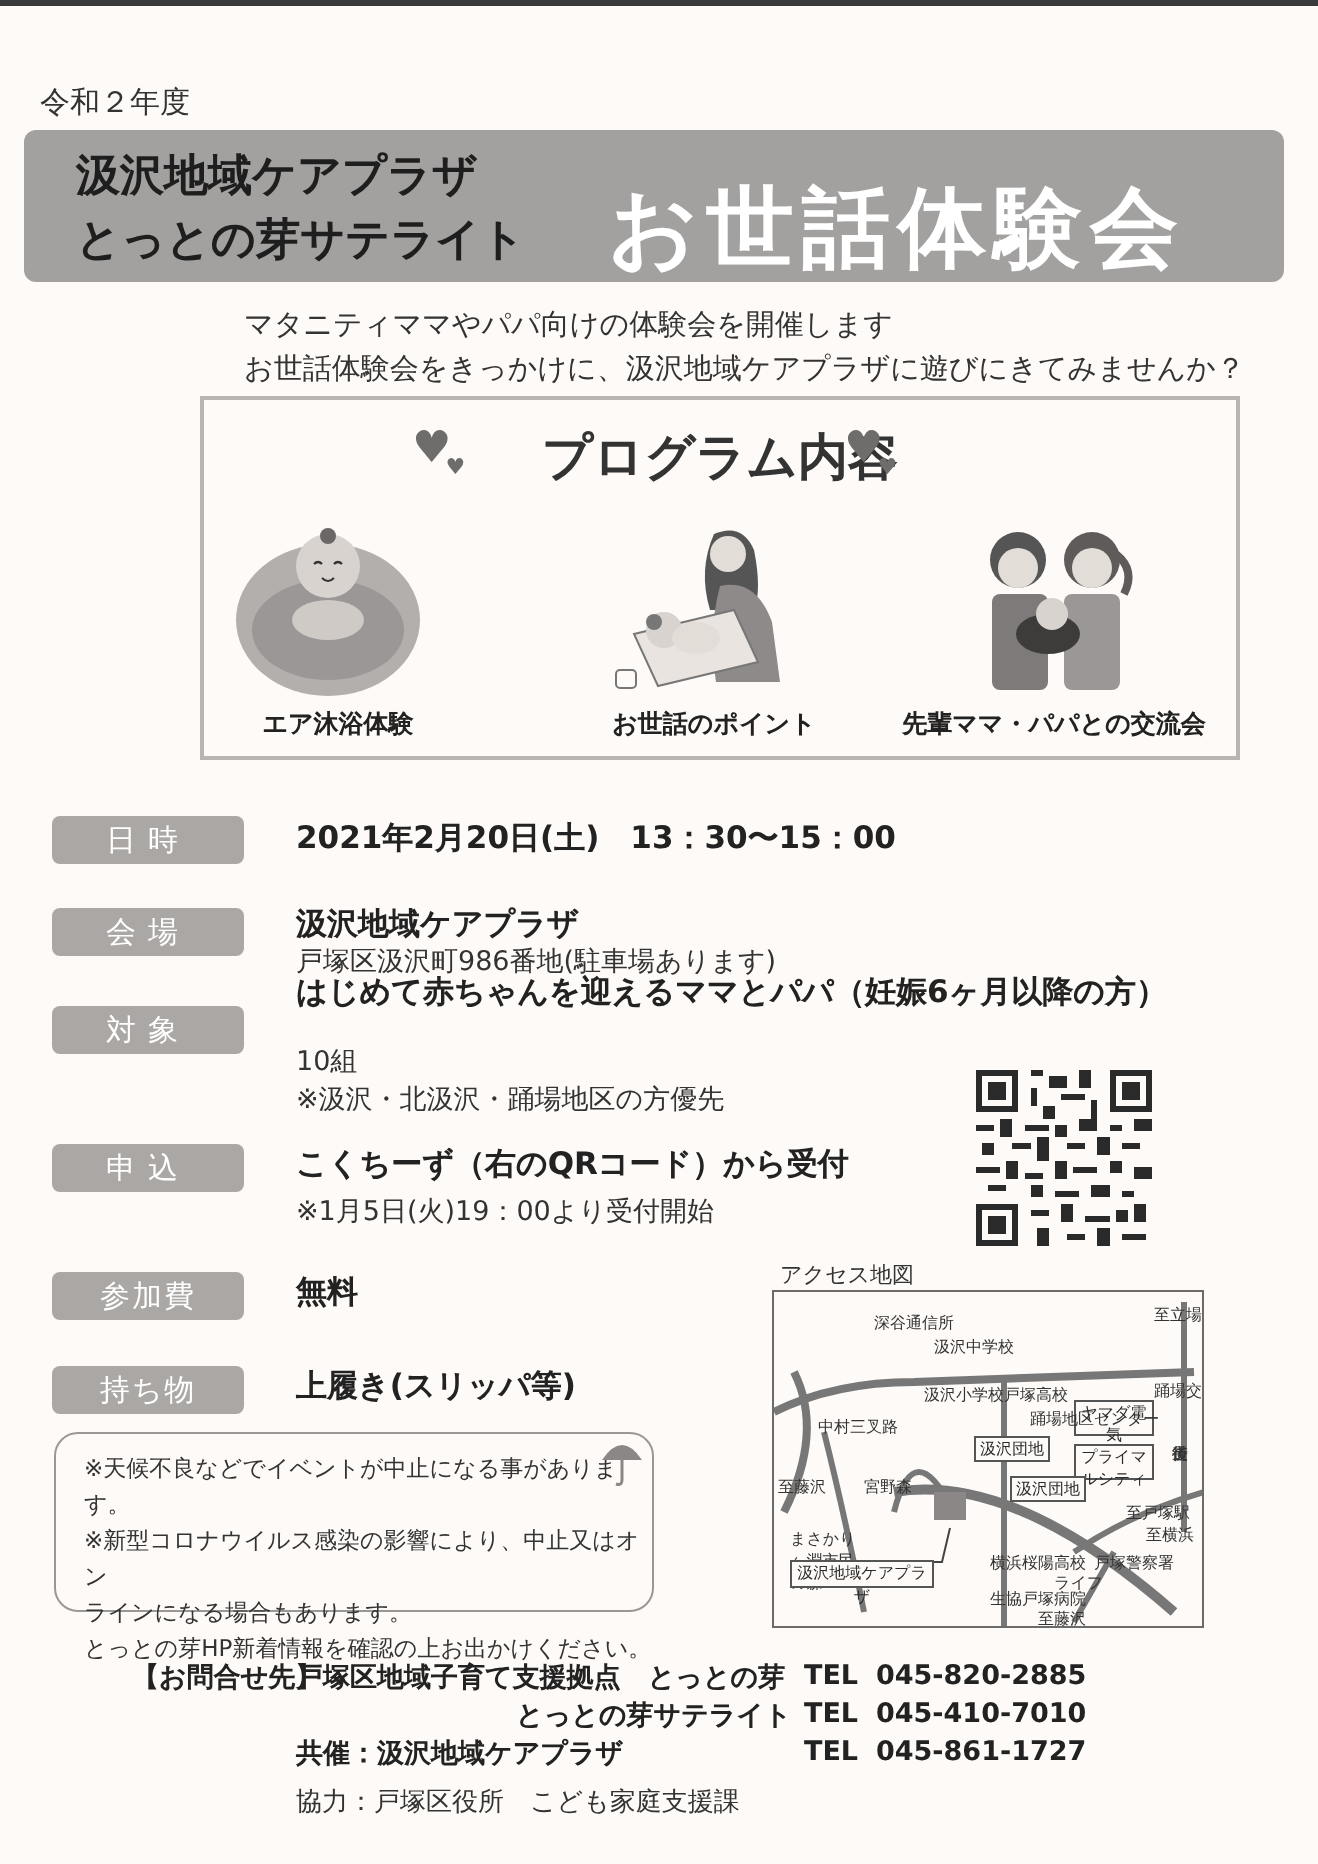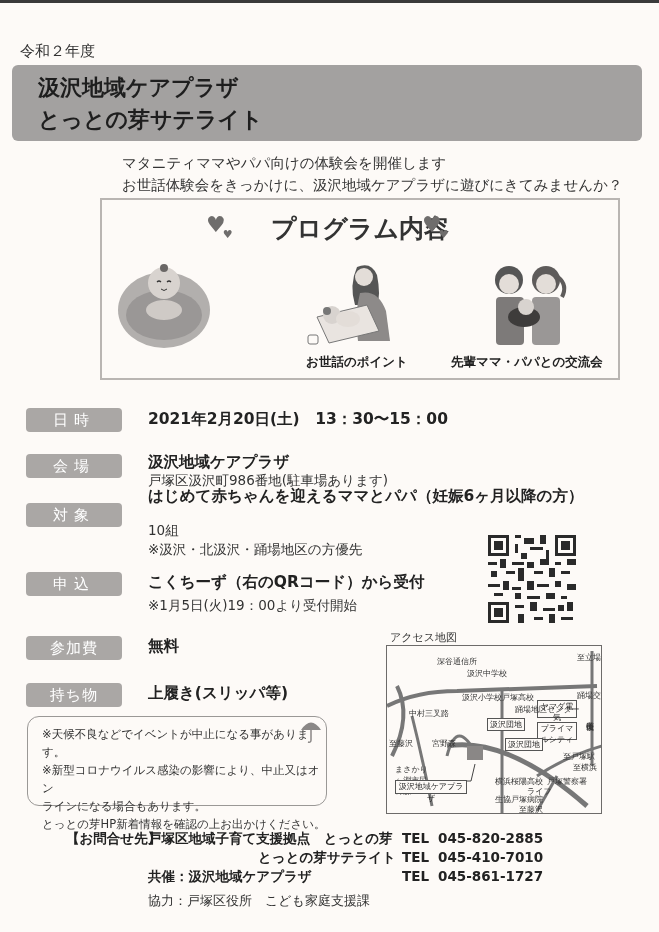--- a/index.html
+++ b/index.html
@@ -59,20 +59,21 @@
 </head>
 <body>
 
 <div class="topstrip"></div>
 
 <div class="year">令和２年度</div>
 
 <div class="banner">
   <div class="l1">汲沢地域ケアプラザ</div>
   <div class="l2">とっとの芽サテライト</div>
+  <div class="big">お世話体験会</div>
 </div>
 
 <div class="intro">
   <div>マタニティママやパパ向けの体験会を開催します</div>
   <div>お世話体験会をきっかけに、汲沢地域ケアプラザに遊びにきてみませんか？</div>
 </div>
 
 <div class="program">
   <span class="heart" style="left:104px;">♥<small>♥</small></span>
   <div class="ptitle">プログラム内容</div>
@@ -104,20 +105,21 @@
     <circle cx="35" cy="29" r="10" fill="#e3ddd8"></circle>
     <rect x="22" y="42" width="28" height="48" rx="4" fill="#7d7a79"></rect>
     <circle cx="72" cy="25" r="14" fill="#5e5b5a"></circle>
     <path d="M84 22 q10 8 4 20" stroke="#5e5b5a" stroke-width="4" fill="none"></path>
     <circle cx="72" cy="29" r="10" fill="#e3ddd8"></circle>
     <rect x="58" y="42" width="28" height="48" rx="4" fill="#9a9796"></rect>
     <ellipse cx="50" cy="62" rx="16" ry="10" fill="#3e3c3b"></ellipse>
     <circle cx="52" cy="52" r="8" fill="#d8d3cf"></circle>
   </svg>
 
+  <div class="caption" style="left:-18px;">エア沐浴体験</div>
   <div class="caption" style="left:170px;">お世話のポイント</div>
   <div class="caption" style="left:340px;">先輩ママ・パパとの交流会</div>
 </div>
 
 <div class="row-label" style="top:408px;">日時</div>
 <div class="val-main" style="top:409px;">2021年2月20日(土)　13：30〜15：00</div>
 
 <div class="row-label" style="top:454px;">会場</div>
 <div class="val-main" style="top:452px;">汲沢地域ケアプラザ</div>
 <div class="val-sub" style="top:472px;">戸塚区汲沢町986番地(駐車場あります)</div>

